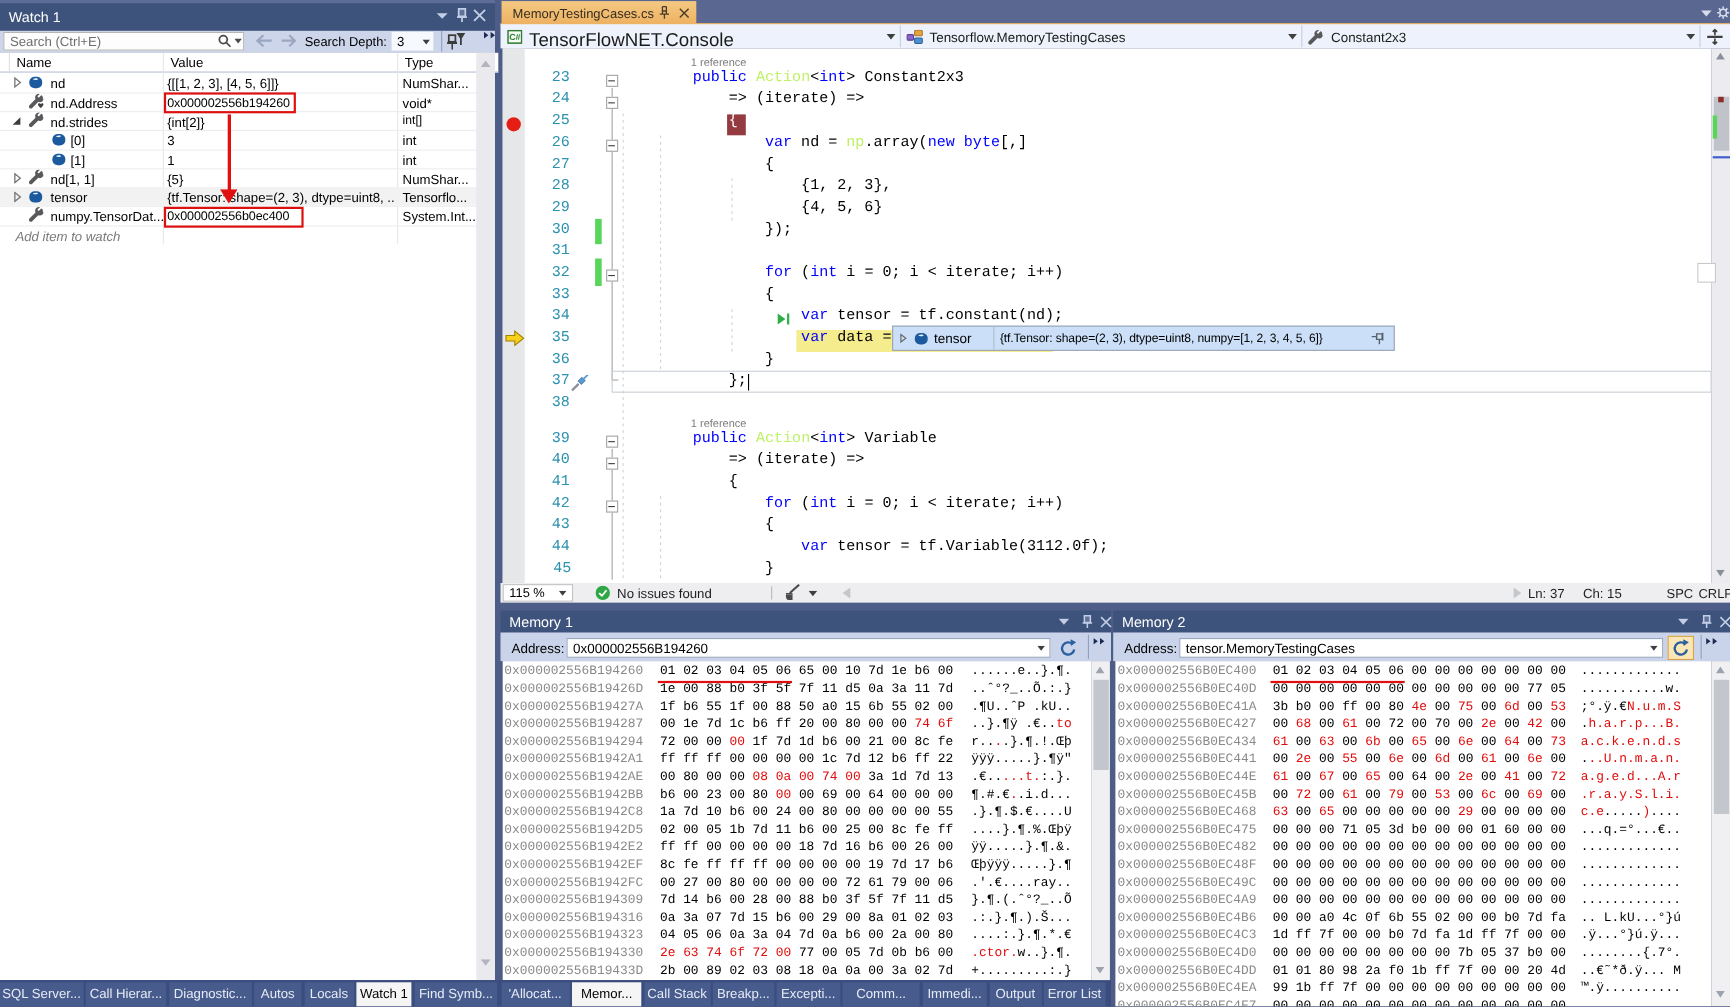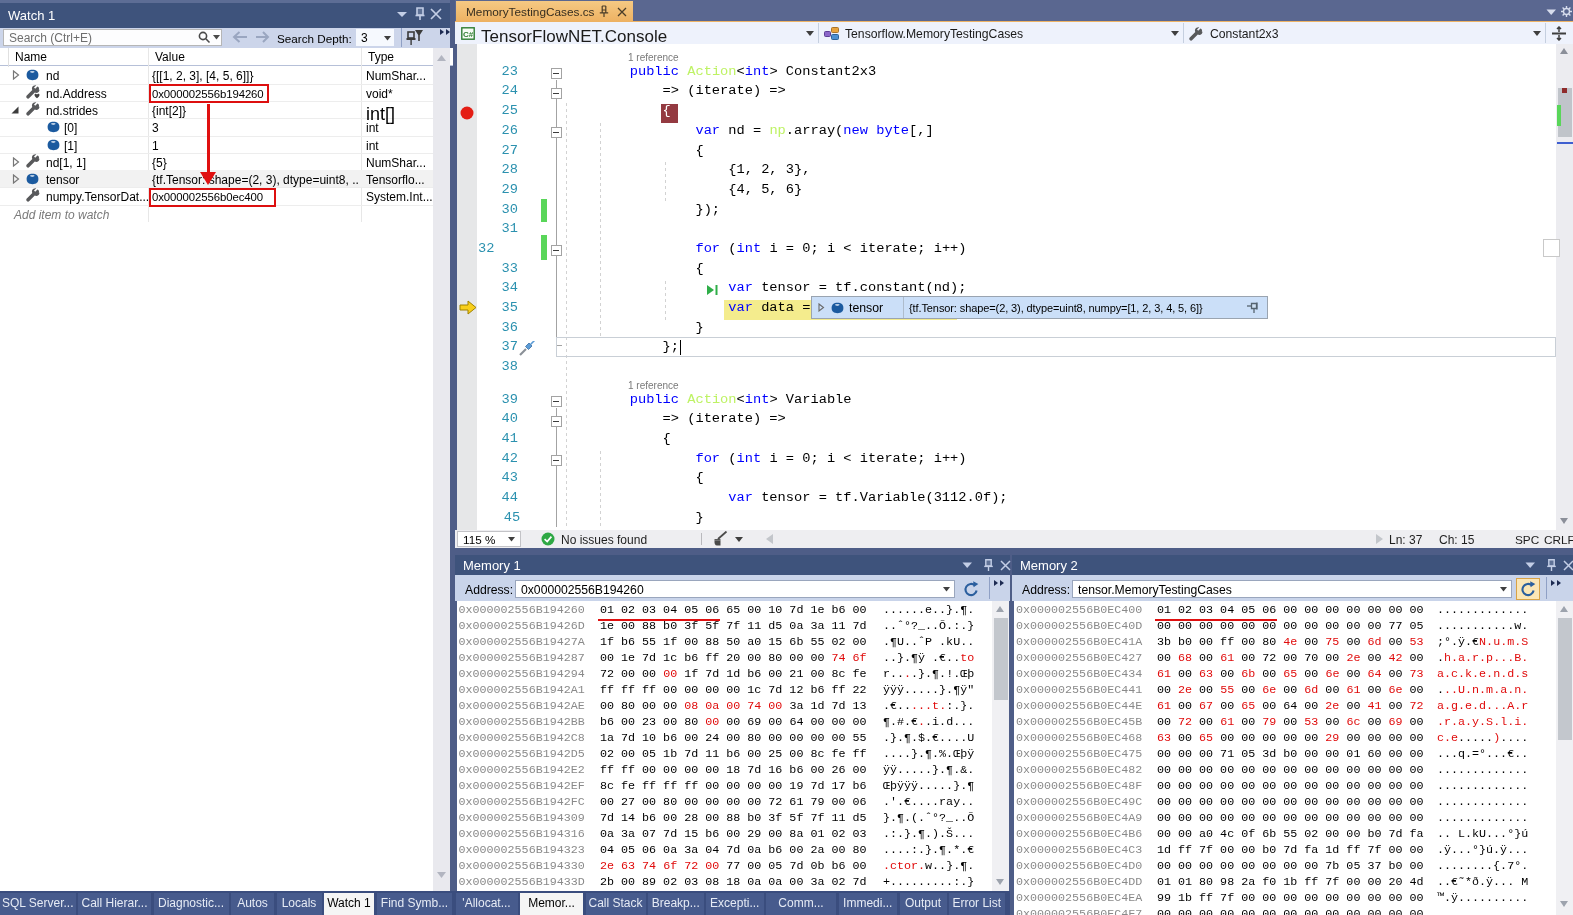--- a/index.html
+++ b/index.html
@@ -97,21 +97,21 @@
 <div class="a" style="left:366px;top:86.6px;font-size:12px">void*</div>
 <div class="a" style="left:0px;top:118.2px;width:450px;height:1px;background:#ededed"></div>
 <svg class="a" style="left:10px;top:104.9px" width="10" height="10">
     <path d="M8.5 1.5 L8.5 8.5 L1.5 8.5 Z" fill="#3c3c3c"></path>
   </svg>
 <svg class="a" style="left:26px;top:101.9px" width="14" height="14">
     <path d="M13 2.5 C13 1.5 12.3 0.8 11.5 0.5 L9.2 2.8 L8.0 1.6 L10.3 -0.7 C8.6 -1.2 7.0 -0.3 6.3 1.0 C5.8 2.0 5.8 3.2 6.3 4.1 L0.8 9.6 C0.1 10.3 0.1 11.4 0.8 12.1 C1.5 12.8 2.6 12.8 3.3 12.1 L8.8 6.6 C10.0 7.2 11.6 7.0 12.6 6.0 C13.3 5.3 13.6 4.3 13.4 3.4 L12.9 3.9 Z" fill="#58595b" transform="translate(0,1)"></path>
   </svg>
 <div class="a" style="left:46px;top:103.9px;font-size:12px">nd.strides</div>
 <div class="a" style="left:152px;top:103.9px;font-size:12px">{int[2]}</div>
-<div class="a" style="left:366px;top:103.9px;font-size:18px">int[]</div>
+<div class="a" style="left:366px;top:103.9px;font-size:11px">int[]</div>
 <div class="a" style="left:0px;top:135.5px;width:450px;height:1px;background:#ededed"></div>
 <svg class="a" style="left:47px;top:121.2px" width="13" height="12">
     <path d="M6.5 0.8 C10.2 0.8 12.4 2.6 12.4 6 C12.4 9.4 10.2 11.2 6.5 11.2 C2.8 11.2 0.6 9.4 0.6 6 C0.6 2.6 2.8 0.8 6.5 0.8 Z" fill="#1b5a9f"></path>
     <path d="M4.2 2.6 C5.4 2.0 7.4 2.0 8.4 2.5 C9.0 2.9 8.0 3.7 6.4 3.7 C4.8 3.8 3.5 3.1 4.2 2.6 Z" fill="#e8f0fa"></path>
   </svg>
 <div class="a" style="left:64px;top:121.2px;font-size:12px">[0]</div>
 <div class="a" style="left:152px;top:121.2px;font-size:12px">3</div>
 <div class="a" style="left:366px;top:121.2px;font-size:12px">int</div>
 <div class="a" style="left:0px;top:152.8px;width:450px;height:1px;background:#ededed"></div>
 <svg class="a" style="left:47px;top:138.5px" width="13" height="12">
@@ -243,34 +243,34 @@
 <div class="a" style="left:556px;top:337.4px;width:1000px;height:19.9px;border:1px solid #c9cfd6"></div>
 <div class="a" style="left:478px;top:63.6px;width:40px;text-align:right;font:13.7px 'Liberation Mono',monospace;color:#2b91af">23</div>
 <div class="a" style="left:478px;top:83.4px;width:40px;text-align:right;font:13.7px 'Liberation Mono',monospace;color:#2b91af">24</div>
 <div class="a" style="left:478px;top:103.1px;width:40px;text-align:right;font:13.7px 'Liberation Mono',monospace;color:#2b91af">25</div>
 <div class="a" style="left:478px;top:122.8px;width:40px;text-align:right;font:13.7px 'Liberation Mono',monospace;color:#2b91af">26</div>
 <div class="a" style="left:478px;top:142.5px;width:40px;text-align:right;font:13.7px 'Liberation Mono',monospace;color:#2b91af">27</div>
 <div class="a" style="left:478px;top:162.2px;width:40px;text-align:right;font:13.7px 'Liberation Mono',monospace;color:#2b91af">28</div>
 <div class="a" style="left:478px;top:181.8px;width:40px;text-align:right;font:13.7px 'Liberation Mono',monospace;color:#2b91af">29</div>
 <div class="a" style="left:478px;top:201.6px;width:40px;text-align:right;font:13.7px 'Liberation Mono',monospace;color:#2b91af">30</div>
 <div class="a" style="left:478px;top:221.2px;width:40px;text-align:right;font:13.7px 'Liberation Mono',monospace;color:#2b91af">31</div>
-<div class="a" style="left:478px;top:240.9px;width:40px;font:13.7px 'Liberation Mono',monospace;color:#2b91af">32</div>
+<div class="a" style="left:478px;top:240.9px;width:40px;text-align:right;font:13.7px 'Liberation Mono',monospace;color:#2b91af">32</div>
 <div class="a" style="left:478px;top:260.6px;width:40px;text-align:right;font:13.7px 'Liberation Mono',monospace;color:#2b91af">33</div>
 <div class="a" style="left:478px;top:280.3px;width:40px;text-align:right;font:13.7px 'Liberation Mono',monospace;color:#2b91af">34</div>
 <div class="a" style="left:478px;top:300px;width:40px;text-align:right;font:13.7px 'Liberation Mono',monospace;color:#2b91af">35</div>
 <div class="a" style="left:478px;top:319.7px;width:40px;text-align:right;font:13.7px 'Liberation Mono',monospace;color:#2b91af">36</div>
 <div class="a" style="left:478px;top:339.4px;width:40px;text-align:right;font:13.7px 'Liberation Mono',monospace;color:#2b91af">37</div>
 <div class="a" style="left:478px;top:359.1px;width:40px;text-align:right;font:13.7px 'Liberation Mono',monospace;color:#2b91af">38</div>
 <div class="a" style="left:478px;top:391.6px;width:40px;text-align:right;font:13.7px 'Liberation Mono',monospace;color:#2b91af">39</div>
 <div class="a" style="left:478px;top:411.3px;width:40px;text-align:right;font:13.7px 'Liberation Mono',monospace;color:#2b91af">40</div>
 <div class="a" style="left:478px;top:431px;width:40px;text-align:right;font:13.7px 'Liberation Mono',monospace;color:#2b91af">41</div>
 <div class="a" style="left:478px;top:450.8px;width:40px;text-align:right;font:13.7px 'Liberation Mono',monospace;color:#2b91af">42</div>
 <div class="a" style="left:478px;top:470.4px;width:40px;text-align:right;font:13.7px 'Liberation Mono',monospace;color:#2b91af">43</div>
 <div class="a" style="left:478px;top:490.1px;width:40px;text-align:right;font:13.7px 'Liberation Mono',monospace;color:#2b91af">44</div>
-<div class="a" style="left:492px;top:509.9px;width:40px;text-align:center;font:13.7px 'Liberation Mono',monospace;color:#2b91af">45</div>
+<div class="a" style="left:503px;top:509.9px;width:40px;text-align:left;font:13.7px 'Liberation Mono',monospace;color:#2b91af">45</div>
 <div class="a" style="left:550.5px;top:68px;width:11px;height:11px;background:#fff;border:1px solid #a3a3a3"></div>
 <div class="a" style="left:553px;top:73px;width:6px;height:1px;background:#3c3c3c"></div>
 <div class="a" style="left:550.5px;top:87.7px;width:11px;height:11px;background:#fff;border:1px solid #a3a3a3"></div>
 <div class="a" style="left:553px;top:92.7px;width:6px;height:1px;background:#3c3c3c"></div>
 <div class="a" style="left:550.5px;top:127.1px;width:11px;height:11px;background:#fff;border:1px solid #a3a3a3"></div>
 <div class="a" style="left:553px;top:132.1px;width:6px;height:1px;background:#3c3c3c"></div>
 <div class="a" style="left:550.5px;top:245.3px;width:11px;height:11px;background:#fff;border:1px solid #a3a3a3"></div>
 <div class="a" style="left:553px;top:250.3px;width:6px;height:1px;background:#3c3c3c"></div>
 <div class="a" style="left:550.5px;top:396px;width:11px;height:11px;background:#fff;border:1px solid #a3a3a3"></div>
 <div class="a" style="left:553px;top:401px;width:6px;height:1px;background:#3c3c3c"></div>

